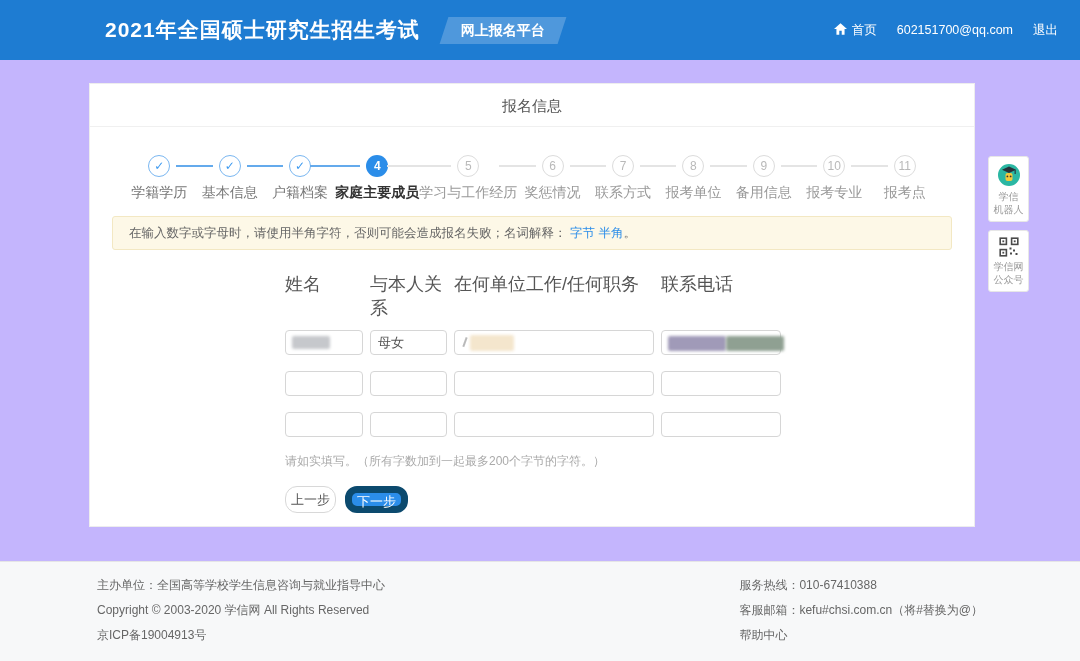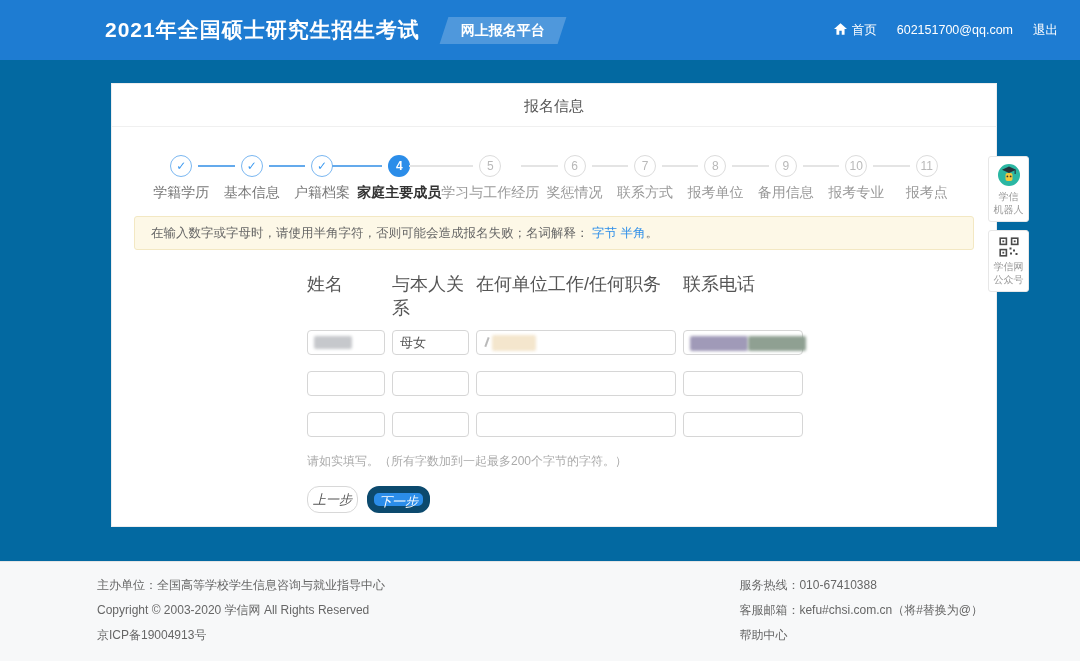--- a/index.html
+++ b/index.html
@@ -1,30 +1,30 @@
 <!DOCTYPE html>
 <html><head>
 <meta charset="utf-8">
 <style>
   * { margin:0; padding:0; box-sizing:border-box; }
   html,body { background:#e9eaec; }
   body { font-family:"Liberation Sans","DejaVu Sans",sans-serif; }
-  .page { position:relative; width:1080px; height:661px; background:#0369a1; overflow:hidden; margin:0 auto; }
+  .page { position:relative; width:1080px; height:661px; background:#c4b5fd; overflow:hidden; margin:0 auto; }
 
   
   .header { height:60px; background:#1e7cd2; display:flex; align-items:center; padding:0 22px 0 105px; }
   .header-title { color:#fff; font-size:21px; font-weight:bold; letter-spacing:1px; white-space:nowrap; }
   .header-badge { margin-left:24px; background:rgba(255,255,255,0.22); transform:skewX(-18deg); padding:4px 17px; }
   .header-badge span { display:inline-block; transform:skewX(18deg); color:#fff; font-size:14px; font-weight:bold; white-space:nowrap; }
   .header-spacer { flex:1; }
   .header-nav { display:flex; align-items:center; gap:20px; color:#fff; font-size:12.5px; }
   .nav-item { display:flex; align-items:center; gap:5px; color:#fff; cursor:pointer; white-space:nowrap; }
 
   
-  .card { position:absolute; left:111px; top:83px; width:886px; height:444px; background:#fff; border:1px solid #ededee; }
+  .card { position:absolute; left:89px; top:83px; width:886px; height:444px; background:#fff; border:1px solid #ededee; }
   .card-title { height:43px; line-height:43px; text-align:center; font-size:15px; color:#555; border-bottom:1px solid #f0f0f0; }
 
   
   .stepper { display:flex; padding:28px 34px 0; }
   .step { flex:1; text-align:center; position:relative; cursor:pointer; }
   .step::before { content:""; position:absolute; top:10px; left:calc(-50% + 17px); width:calc(100% - 34px); height:2px; background:#e4e4e4; }
   .step:first-child::before { display:none; }
   .step.done::before, .step.current::before { background:#64aaec; }
   .step-circle { width:22px; height:22px; border-radius:50%; margin:0 auto; line-height:20px; font-size:12px; background:#fff; position:relative; }
   .step.done .step-circle { border:1px solid #7ab7f1; color:#3d9af0; font-weight:bold; }
@@ -48,21 +48,21 @@
   .fld input { width:100%; height:25px; border:1px solid #d6d6d6; border-radius:4px; font-size:13px; color:#555; padding:0 7px; outline:none; background:#fff; font-family:inherit; }
   .redact { position:absolute; top:6px; border-radius:2px; filter:blur(1.5px); pointer-events:none; }
   .redact.name { left:7px; width:38px; height:13px; background:#c6c8cc; }
   .redact.work { left:16px; width:44px; height:16px; top:5px; background:#f4e6cd; }
   .slash { position:absolute; left:10px; top:7px; width:1.5px; height:10px; background:#8b8b8b; transform:rotate(20deg); opacity:.6; filter:blur(.5px); pointer-events:none; }
   .redact.phone-a { left:7px; width:58px; height:15px; background:#a09ab8; }
   .redact.phone-b { left:65px; width:58px; height:15px; background:#8fa092; }
 
   .form-note { margin:14px 0 0 195px; font-size:12px; color:#aaa; }
   .actions { margin:16px 0 0 195px; display:flex; gap:9px; }
-  .btn { height:27px; padding:0 5px; border-radius:12px; font-size:13px; cursor:pointer; font-family:inherit;font-style:italic; }
+  .btn { height:27px; padding:0 5px; border-radius:12px; font-size:13px; cursor:pointer; font-family:inherit; }
   .btn-prev { background:#fff; border:1px solid #d8d8d8; color:#555; }
   .btn-next { background:#2b8de9; border:7px solid #0c4a6e; color:#fff; }
 
   
   .float-side { position:absolute; left:988px; top:156px; width:41px; }
   .side-card { background:#fff; border:1px solid #e7e7e7; border-radius:3px; text-align:center; padding:6px 0 5px; margin-bottom:8px; cursor:pointer; }
   .side-card .lbl { font-size:10px; color:#999; line-height:13px; }
   .side-card svg { display:block; margin:0 auto 3px; }
 
   

